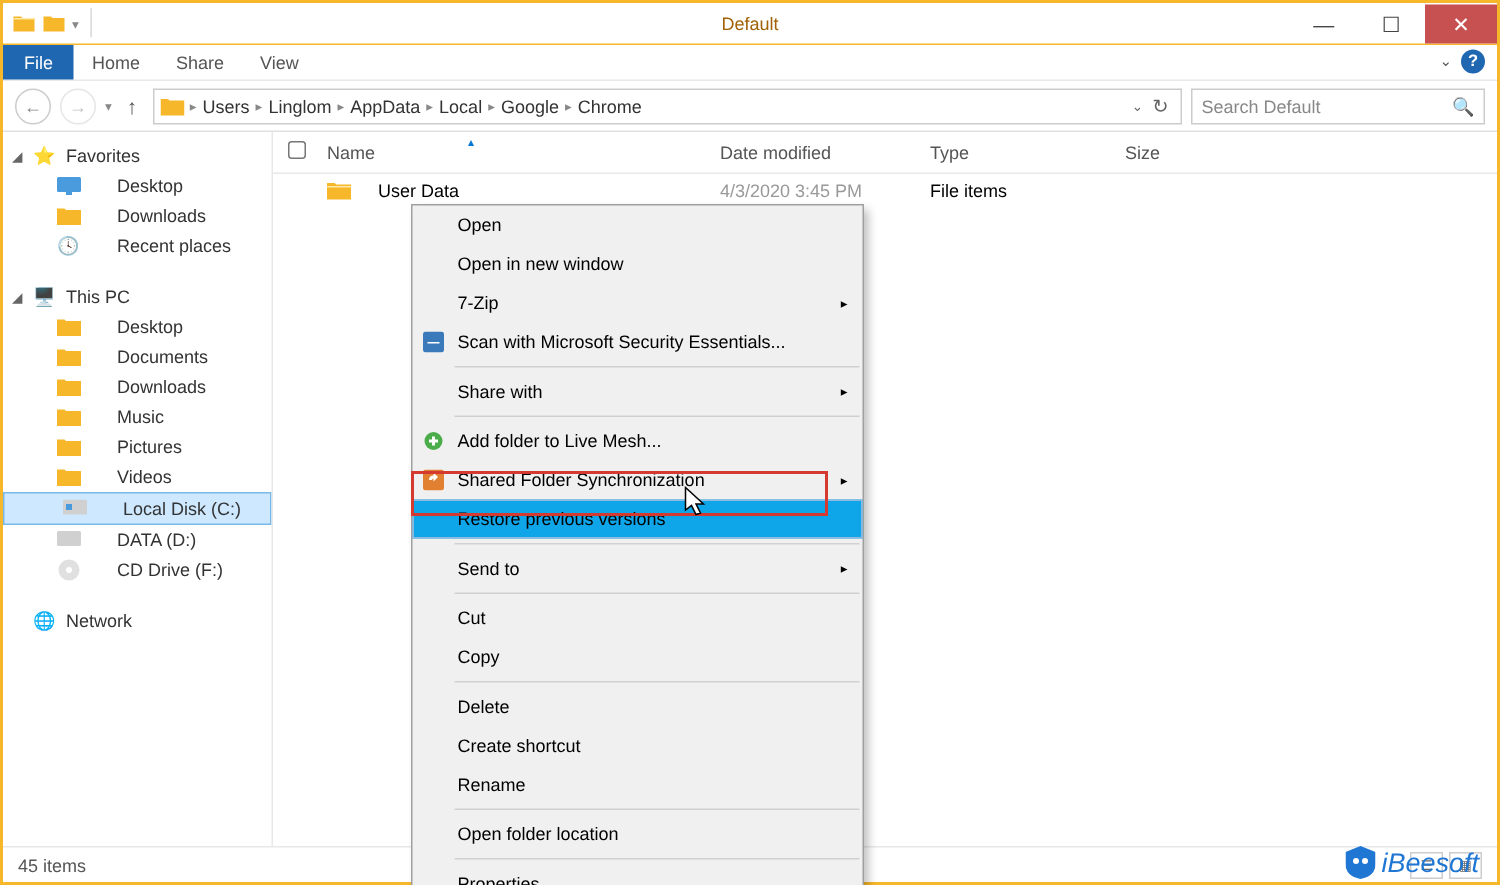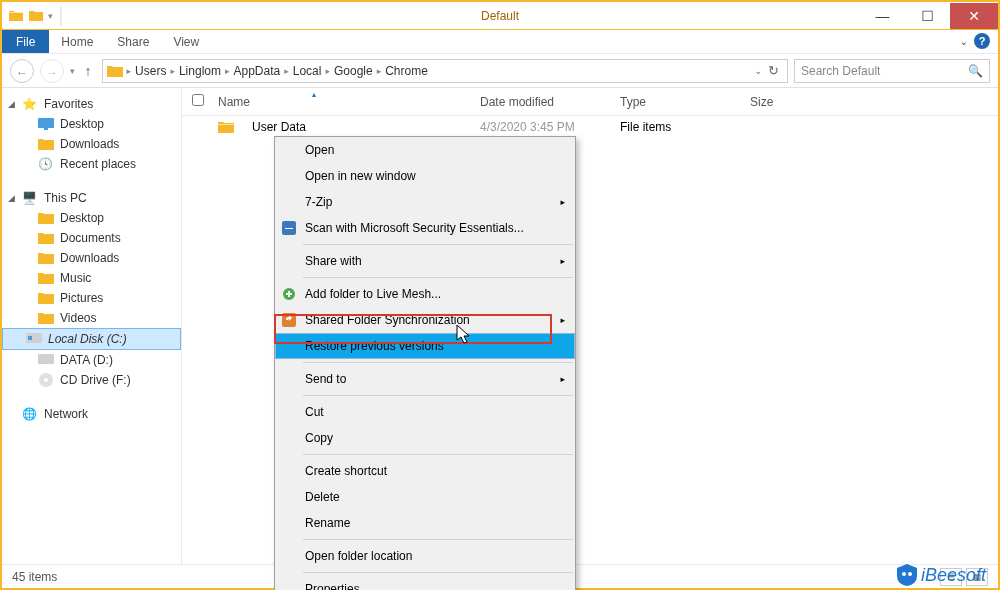--- a/index.html
+++ b/index.html
@@ -37,22 +37,22 @@
     .bc-refresh { font-size: 13px; padding-right: 4px; }
     .search { width: 196px; border: 1px solid #ccc; height: 24px; display: flex; align-items: center; padding: 0 6px; font-size: 12px; color: #888; position: relative; }
     .search-icon { position: absolute; right: 6px; color: #666; font-size: 12px; }
     
     .content { flex: 1; display: flex; overflow: hidden; }
     
     .sidebar { width: 180px; border-right: 1px solid #e8e8e8; padding: 6px 0; overflow-y: auto; font-size: 12px; }
     .side-group { margin-bottom: 14px; }
     .side-header { display: flex; align-items: center; padding: 2px 8px 2px 20px; gap: 6px; color: #333; }
     .side-header .tree-arrow { position: absolute; margin-left: -14px; font-size: 9px; color: #666; }
-    .side-item { display: flex; align-items: center; padding: 2px 8px 2px 36px; gap: 6px; color: #333; }
-    .side-item.selected { background: #cde8ff; border: 1px solid #7ab8e8; padding-left: 23px; font-style: italic; }
+    .side-item { display: flex; align-items: center; padding: 2px 8px 2px 36px; gap: 24px; color: #333; }
+    .side-item.selected { background: #cde8ff; border: 1px solid #7ab8e8; padding-left: 39px; }
     .side-icon { width: 16px; height: 16px; display: inline-flex; align-items: center; justify-content: center; }
     
     .main { flex: 1; display: flex; flex-direction: column; }
     .columns { height: 28px; border-bottom: 1px solid #e8e8e8; display: flex; align-items: center; font-size: 12px; color: #555; padding-left: 10px; }
     .col-chk { width: 18px; }
     .col-name { width: 270px; padding-left: 8px; }
     .col-date { width: 140px; }
     .col-type { width: 130px; }
     .col-size { width: 80px; }
     .sort-ind { position: absolute; margin-left: 120px; margin-top: -14px; font-size: 8px; color: #0078d7; }
@@ -361,24 +361,24 @@
     </div>
     <div class="ctx-sep"></div>
     <div class="ctx-item">
       <span>Cut</span>
     </div>
     <div class="ctx-item">
       <span>Copy</span>
     </div>
     <div class="ctx-sep"></div>
     <div class="ctx-item">
+      <span>Delete</span>
+    </div>
+    <div class="ctx-item">
       <span>Create shortcut</span>
-    </div>
-    <div class="ctx-item">
-      <span>Delete</span>
     </div>
     <div class="ctx-item">
       <span>Rename</span>
     </div>
     <div class="ctx-sep"></div>
     <div class="ctx-item">
       <span>Open folder location</span>
     </div>
     <div class="ctx-sep"></div>
     <div class="ctx-item">

